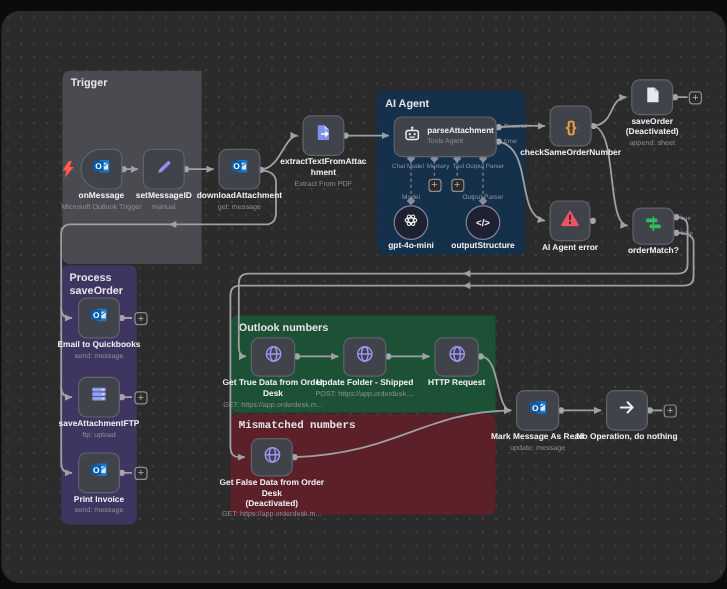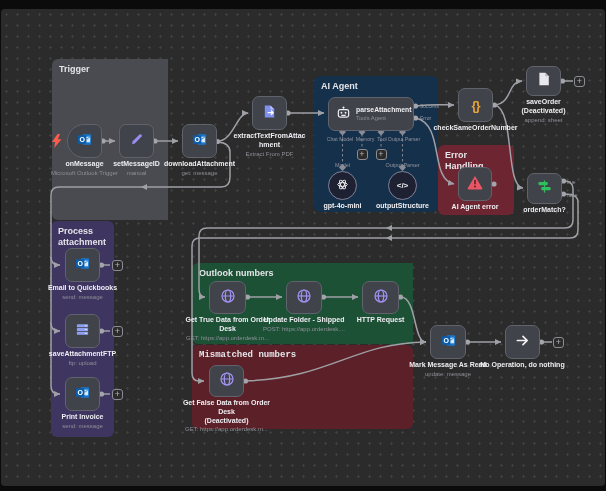--- a/index.html
+++ b/index.html
@@ -1,18 +1,18 @@
 <!DOCTYPE html>
 <html><head>
 <meta charset="utf-8">
 <style>
   html,body{margin:0;padding:0;background:#0b0b0b;width:606px;height:491px;overflow:hidden;
     font-family:"Liberation Sans",sans-serif;}
   #stage{position:relative;width:606px;height:491px;background:#0b0b0b;}
-  #canvas{position:absolute;left:1px;top:9px;right:1px;bottom:5px;border-radius:4px;
+  #canvas{position:absolute;left:1px;top:9px;right:1px;bottom:5px;border-radius:16px;
     background-color:#2b2b2b;
     background-image:radial-gradient(circle,#3f3f40 1px,transparent 1.3px);
     background-size:11px 11px;overflow:hidden;padding-left:10px;}
   .abs{position:absolute;}
   .grp{position:absolute;border-radius:6px;z-index:1;}
   .gt{font-size:9px;font-weight:bold;color:#e4e4e8;padding:5px 7px;line-height:1.2;display:block;}
   svg.wires{position:absolute;left:0;top:0;z-index:2;pointer-events:none;}
   .node{position:absolute;width:35px;height:34px;background:#40434a;border:1.5px solid #60637a;
     border:1.5px solid #60636b;border-radius:7px;display:flex;align-items:center;justify-content:center;
     box-sizing:border-box;z-index:3;}
@@ -43,25 +43,22 @@
 
 <div id="stage">
 <div id="canvas">
 
   <div class="grp" style="left:51px;top:50px;width:116px;height:161px;background:#4a4a51;border-radius:6px 0 0 6px;">
     <span class="gt">Trigger</span>
   </div>
   <div class="grp" style="left:313px;top:67px;width:124px;height:136px;background:#15304a;">
     <span class="gt">AI Agent</span>
   </div>
-  <div class="grp" style="left:437px;top:136px;width:76px;height:70px;background:#6d2531;">
-    <span class="gt">Error Handling</span>
-  </div>
   <div class="grp" style="left:50px;top:212px;width:63px;height:216px;background:#3e3561;">
-    <span class="gt">Process attachment</span>
+    <span class="gt">Process saveOrder</span>
   </div>
   <div class="grp" style="left:191px;top:254px;width:221px;height:81px;background:#1d5136;border-radius:6px 0 0 6px;">
     <span class="gt">Outlook numbers</span>
   </div>
   <div class="grp" style="left:191px;top:336px;width:221px;height:84px;background:#5c2028;font-family:Liberation Mono, monospace;">
     <span class="gt">Mismatched numbers</span>
   </div>
 
   <svg class="wires" width="606" height="491">
     <defs>

